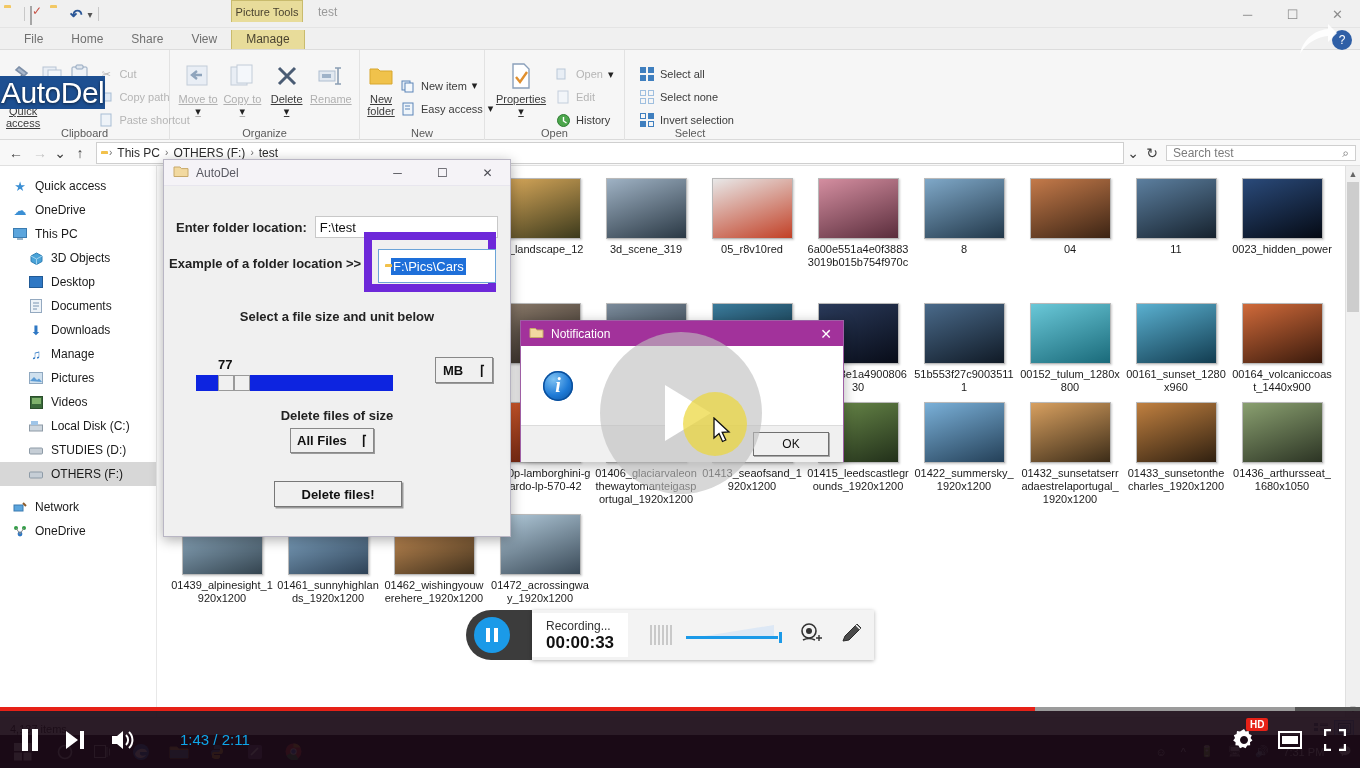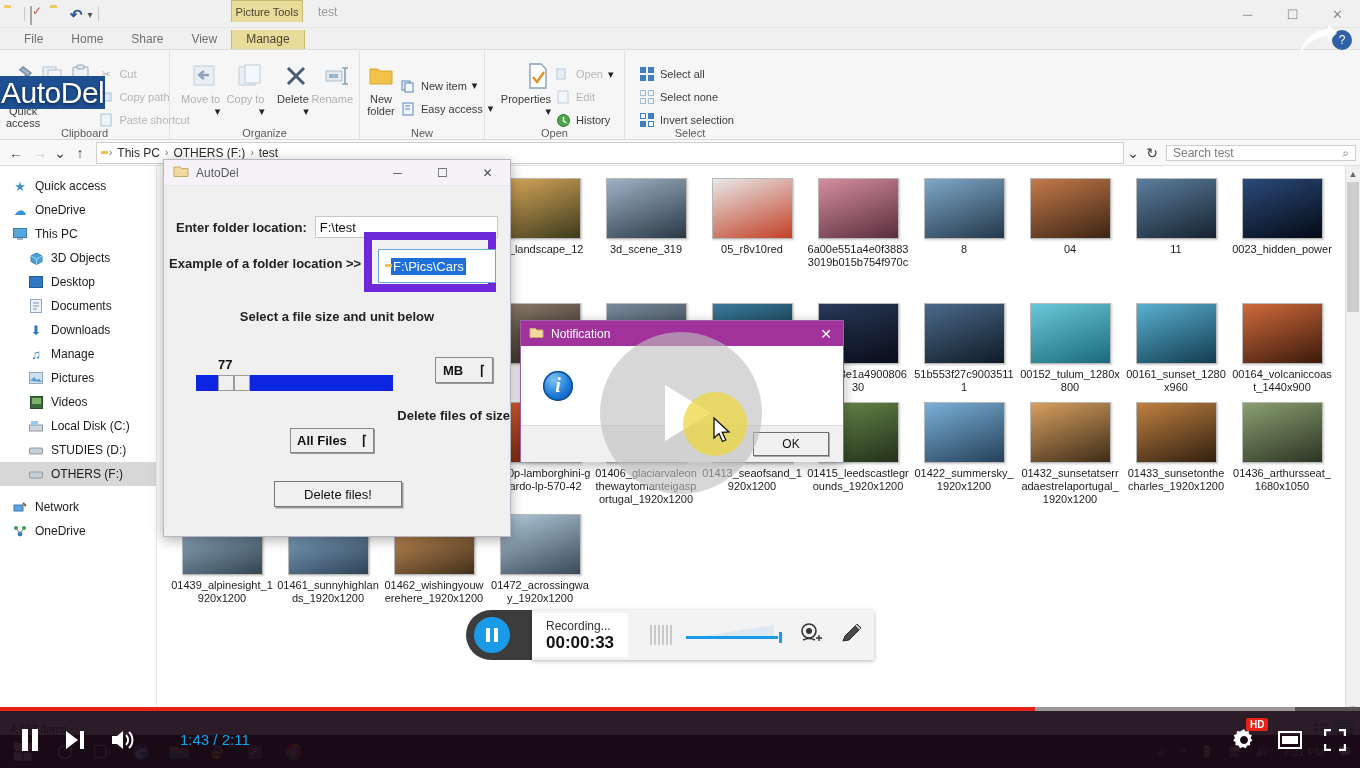--- a/index.html
+++ b/index.html
@@ -122,24 +122,25 @@
     border-right: 1px solid #e2e2e2;
     padding: 4px 6px 0 6px;
     display: flex;
   }
   .rgroup .glabel {
     position: absolute; bottom: 1px; left: 0; width: 100%;
     text-align: center; font-size: 11px; color: #5a5a5a;
   }
   .big-btn {
     width: 56px;
-    display: flex; flex-direction: column; align-items: flex-end;
+    display: flex; flex-direction: column; align-items: center;
     padding-top: 5px;
     text-align: center;
     line-height: 12px;
+    text-decoration: underline;
   }
   .big-btn .bico { height: 34px; display: flex; align-items: center; justify-content: center; }
   .big-btn.dim { color: #b0b0b0; }
   .small-col { display: flex; flex-direction: column; justify-content: center; gap: 3px; padding-left: 4px; }
   .small-btn { display: flex; align-items: center; gap: 5px; height: 20px; white-space: nowrap; }
   .small-btn.dim { color: #b5b5b5; }
   .small-btn .sico { width: 16px; height: 16px; display: flex; align-items: center; justify-content: center; }
   .sq4 { display: grid; grid-template-columns: 6px 6px; grid-template-rows: 6px 6px; gap: 1.5px; }
   .sq4 i { border: 1.2px solid #3f7fbf; display: block; }
   .sq4 i.f { background: #3f7fbf; }
@@ -296,37 +297,37 @@
   .ad-unit {
     position: absolute; left: 271px; top: 197px;
     width: 58px; height: 26px;
     background: #f0f0f0; border: 1px solid #888;
     box-shadow: 1px 1px 0 #9a9a9a;
     display: flex; align-items: center; justify-content: space-between;
     padding: 0 7px; font-size: 13px; color: #111; font-weight: bold;
   }
   .ad-delsize {
     position: absolute; left: 0; top: 248px; width: 100%;
-    text-align: right; font-size: 13px; color: #222; font-weight: bold;
+    text-align: center; font-size: 13px; color: #222; font-weight: bold;
   }
   .ad-filetype {
     position: absolute; left: 126px; top: 268px;
     width: 84px; height: 25px;
     background: #f0f0f0; border: 1px solid #888;
     box-shadow: 1px 1px 0 #9a9a9a;
     display: flex; align-items: center; justify-content: space-between;
     padding: 0 6px; font-size: 13px; color: #111; font-weight: bold;
   }
   .ad-delbtn {
     position: absolute; left: 110px; top: 321px;
     width: 128px; height: 26px;
     background: #f0f0f0; border: 1px solid #777;
     box-shadow: 1.5px 1.5px 0 #9a9a9a;
     display: flex; align-items: center; justify-content: center;
-    font-size: 13px; color: #111; font-weight: normal;
+    font-size: 13px; color: #111; font-weight: bold;
   }
   .caret { font-size: 11px; color: #222; }
 
   
   .notif {
     position: absolute; left: 520px; top: 320px;
     width: 324px; height: 142px;
     border: 1px solid #9e5fa5;
     background: #fff;
     box-shadow: 0 3px 12px rgba(0,0,0,.3);

